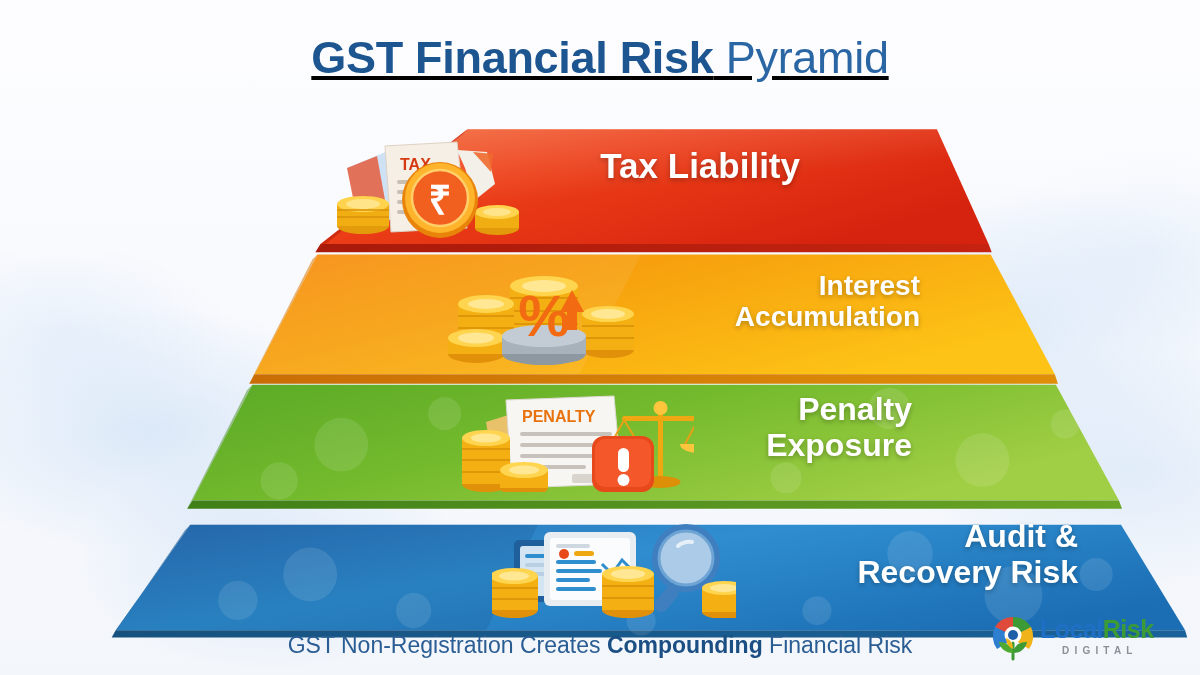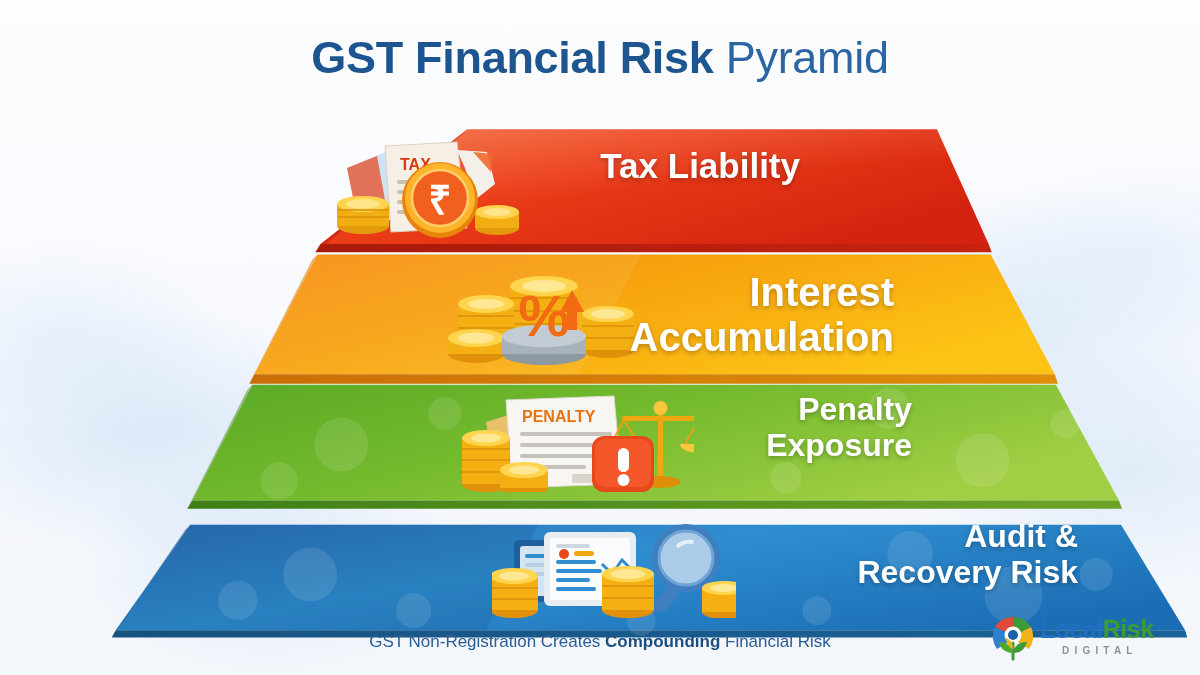--- a/index.html
+++ b/index.html
@@ -18,40 +18,40 @@
       radial-gradient(ellipse 330px 180px at 1130px 470px, rgba(196,219,244,.42) 0%, rgba(196,219,244,0) 66%),
       radial-gradient(ellipse 250px 130px at 60px 330px, rgba(205,225,246,.35) 0%, rgba(205,225,246,0) 68%),
       radial-gradient(ellipse 260px 140px at 1150px 250px, rgba(205,225,246,.30) 0%, rgba(205,225,246,0) 68%),
       linear-gradient(180deg,#fdfdff 0%,#f7f9fd 55%,#f3f6fb 100%);
     overflow:hidden;
   }
 
   
   #title{
     position:absolute;left:0;top:34px;width:1200px;text-align:center;
-    font-size:45px;letter-spacing:-.3px;line-height:1.05;white-space:nowrap;
+    font-size:45px;letter-spacing:-.3px;line-height:1.05;white-space:nowrap;text-decoration:underline;
   }
   #title .strong{font-weight:bold;color:#1c5590;}
   #title .light{font-weight:normal;color:#2b66a4;}
 
   
   #pyramid{position:absolute;left:0;top:0;width:1200px;height:675px;}
   .tier{position:absolute;padding-left:41px;}
   .face{position:absolute;inset:0;}
   .tier-label{
     position:absolute;color:#ffffff;font-weight:bold;
     text-shadow:0 2px 5px rgba(0,0,0,.28);
     line-height:1.12;text-align:right;white-space:pre-line;
     z-index:6;
   }
 
   
   #footer{
     position:absolute;left:0;top:632px;width:1200px;text-align:center;
-    font-size:17px;color:#2a5d93;white-space:nowrap;
+    font-size:23px;color:#2a5d93;white-space:nowrap;
   }
   #footer .b{font-weight:bold;color:#1b4f84;}
 
   
   #logo{position:absolute;left:988px;top:611px;width:200px;height:56px;}
   #logo-mark{position:absolute;left:0;top:2px;width:50px;height:50px;}
   #logo-words{position:absolute;left:52px;top:6px;}
   #logo-words .lw{font-size:25px;font-weight:bold;letter-spacing:-.5px;line-height:1;}
   #logo-words .blue{color:#1f6fc4;}
   #logo-words .green{color:#3d9b35;}
@@ -197,21 +197,21 @@
           <ellipse cx="96" cy="78" rx="42" ry="11" fill="#c3ccd4"></ellipse>
         </g>
 
         <g>
           <text x="96" y="78" text-anchor="middle" font-family="Liberation Sans, sans-serif" font-size="58" font-weight="bold" fill="#f26a12">%</text>
         </g>
 
         <path d="M112,54 L124,32 L136,54 L129,54 L129,72 L119,72 L119,54 Z" fill="#f26a12"></path>
       </svg>
 
-      <div class="tier-label" style="left:594px;top:270px;width:300px;font-size:40px;">Interest
+      <div class="tier-label" style="left:620px;top:270px;width:300px;font-size:28px;">Interest
 Accumulation</div>
     </div>
 
     <div class="tier" style="left:0;top:0;width:1200px;height:500px;">
       <svg class="face" viewBox="0 0 1200 500">
         <defs>
           <linearGradient id="g3" x1="0" y1="0" x2="1" y2="0.5">
             <stop offset="0%" stop-color="#5aa926"></stop>
             <stop offset="48%" stop-color="#74ba2d"></stop>
             <stop offset="100%" stop-color="#a0ce44"></stop>

